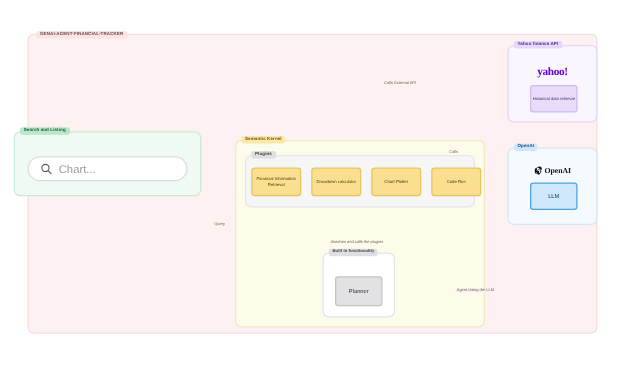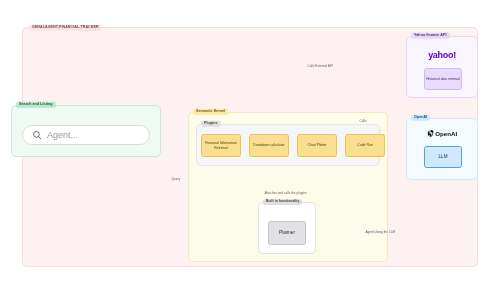--- a/index.html
+++ b/index.html
@@ -72,22 +72,22 @@
     background:#e9dcfb;border:0.8px solid #cfb9ef;
     color:#41286f;font-size:3.3px;padding:1px;
   }
   #llm-node{
     left:424px;top:146px;width:38px;height:22px;
     background:#cfe8fb;border:0.8px solid #4aa3e0;
     color:#123f63;font-size:4.6px;
   }
 
   
-  .logo{position:absolute;display:flex;align-items:flex-start;
-        justify-content:center;gap:1.5px;}
+  .logo{position:absolute;display:flex;align-items:center;
+        justify-content:center;gap:1.5px;font-family:Liberation Serif, serif;}
   #yahoo-logo{left:406px;top:50px;width:72px;height:14px;
         color:#6001d2;font-size:9px;font-weight:bold;letter-spacing:-.3px;}
   #openai-logo{left:406px;top:130px;width:72px;height:12px;
         color:#111;font-size:6.2px;font-weight:bold;}
 
   
   #search-input-wrap{
     position:absolute;left:22px;top:125px;width:128px;height:20px;
     background:#ffffff;border:0.8px solid #dcdcdf;border-radius:10px;
     display:flex;align-items:center;gap:5px;padding:0 9px;box-sizing:border-box;
@@ -140,21 +140,21 @@
 
   <div class="group" id="search-group">
     <span class="grp-label">Search and Listing</span>
   </div>
 
   <div id="search-input-wrap">
     <svg width="10" height="10" viewBox="0 0 16 16">
       <circle cx="7" cy="7" r="4.6" fill="none" stroke="#55555c" stroke-width="1.4"></circle>
       <line x1="10.4" y1="10.4" x2="14.2" y2="14.2" stroke="#55555c" stroke-width="1.4" stroke-linecap="round"></line>
     </svg>
-    <span id="search-placeholder">Agent...</span>
+    <span id="search-placeholder">Chart...</span>
   </div>
 
   <div class="group" id="kernel-group">
     <span class="grp-label">Semantic Kernel</span>
   </div>
 
   <div class="group" id="plugins-group">
     <span class="grp-label">Plugins</span>
   </div>
 

